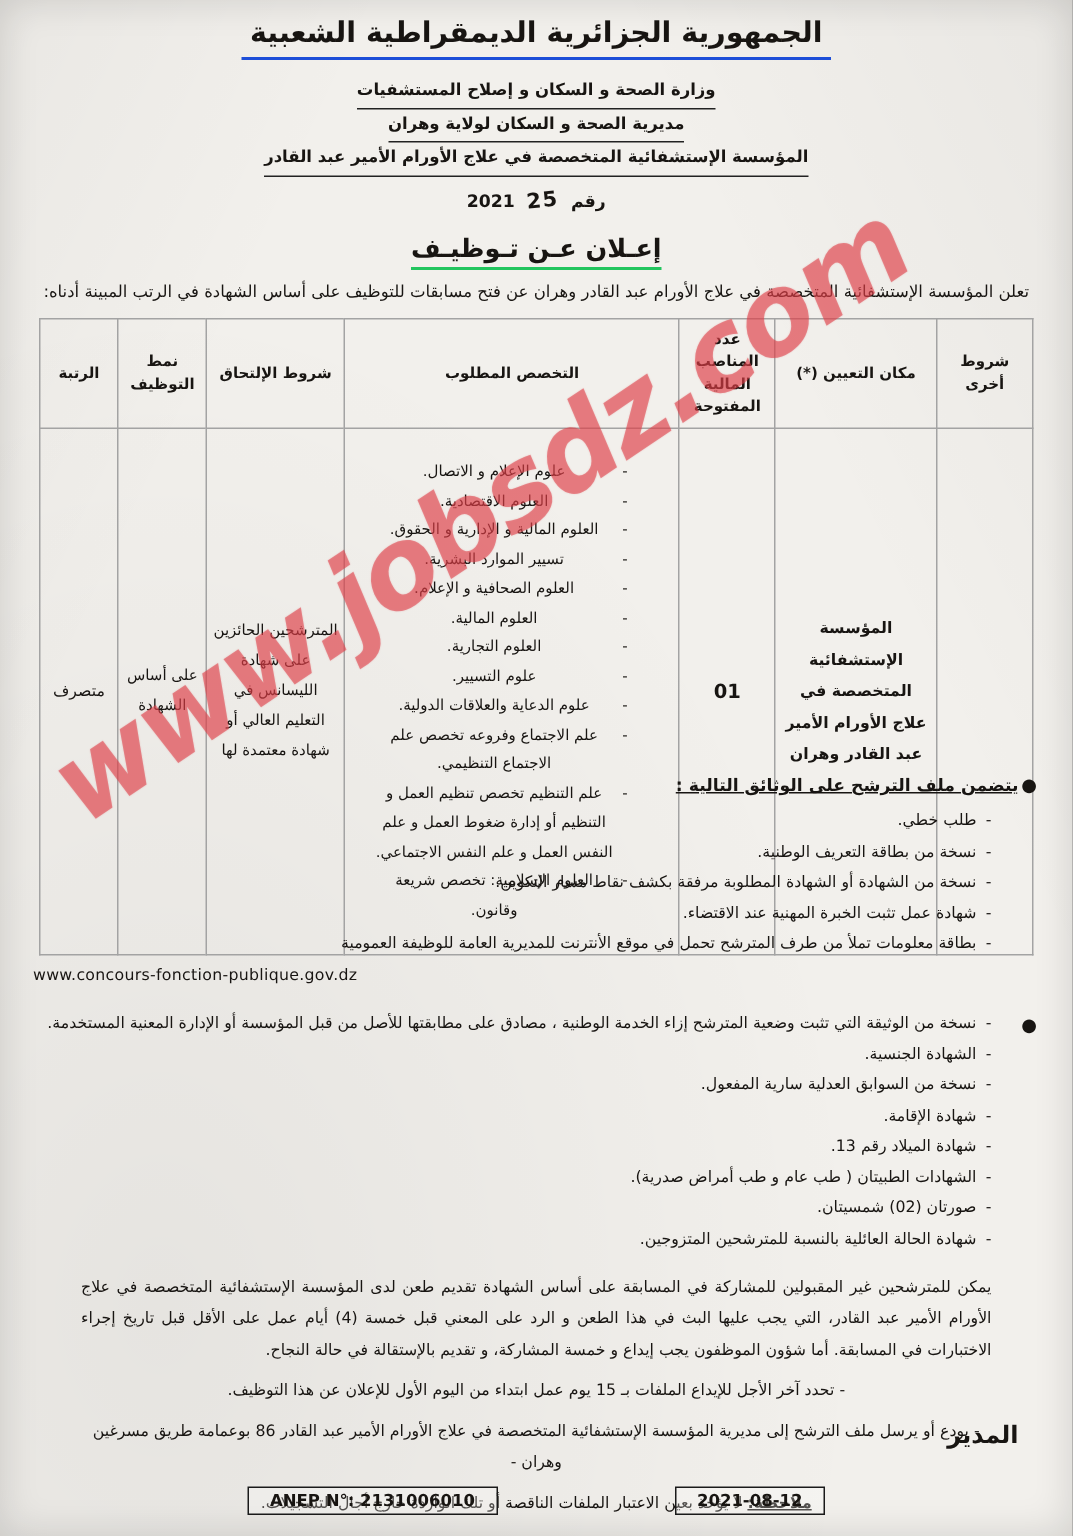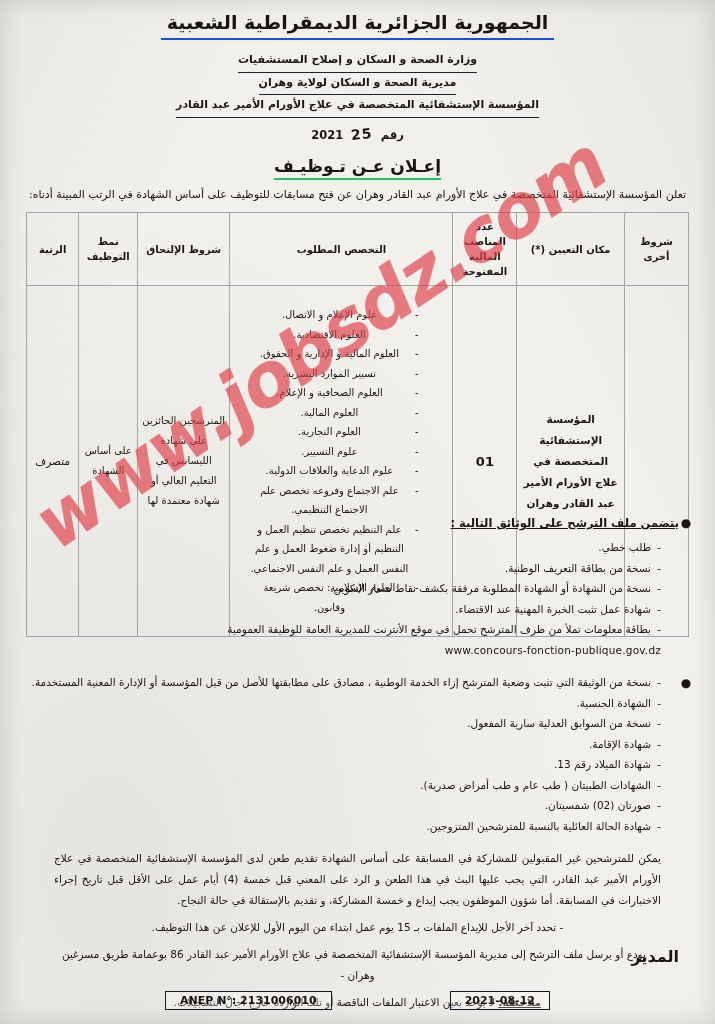--- a/index.html
+++ b/index.html
@@ -199,21 +199,20 @@
     position: relative;
     padding-right: 10px;
   }
   .doc-list li:before {
     content: "-";
     position: absolute;
     right: 0;
   }
   .link-line {
     direction: ltr;
-    text-align: right;
     font-size: 10.5px;
     letter-spacing: 0.2px;
     padding-right: 18px;
   }
   .para {
     font-size: 10.5px;
     line-height: 2.0;
     text-align: justify;
     margin: 4px 32px 0 32px;
   }

